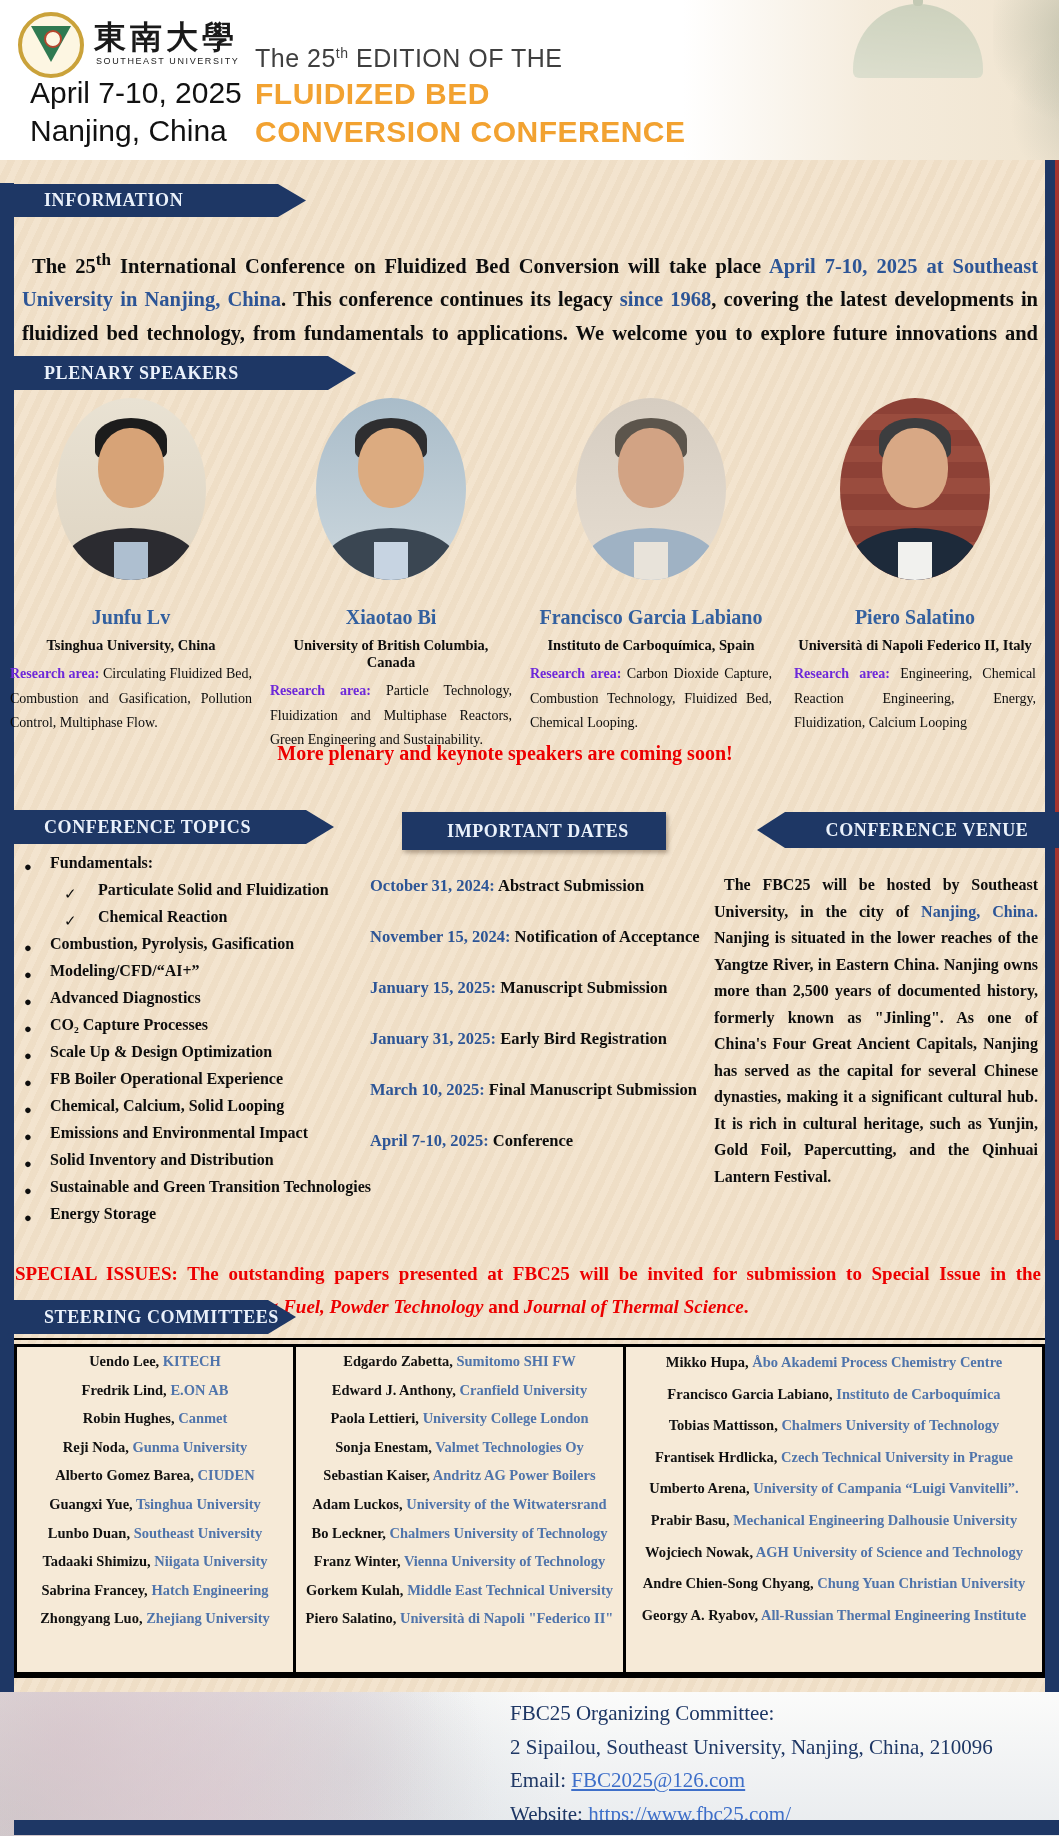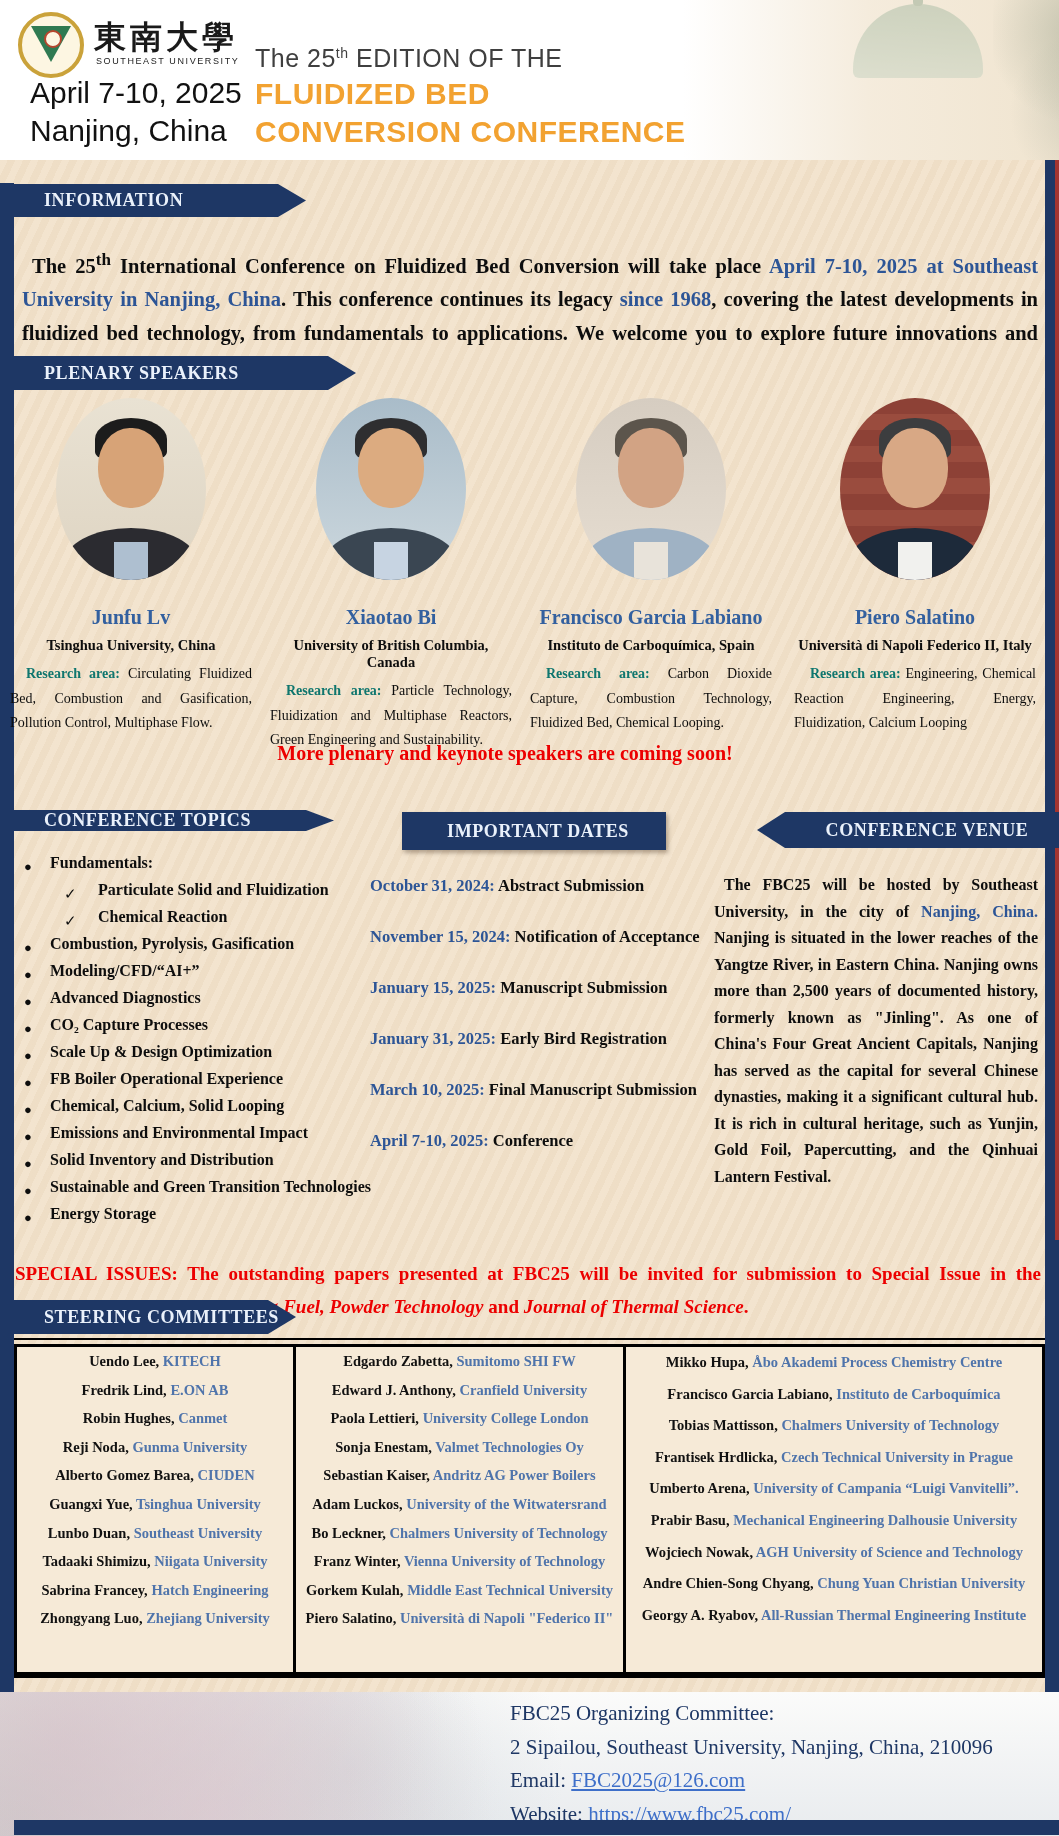--- a/index.html
+++ b/index.html
@@ -44,21 +44,21 @@
   
   .banner{position:absolute;background:#1e3765;color:#eaf1fb;font-weight:bold;
     font-size:18px;letter-spacing:.6px;display:flex;align-items:center;
     filter:drop-shadow(2px 3px 2px rgba(60,40,20,.35));}
   .banner.right{clip-path:polygon(0 0,calc(100% - 28px) 0,100% 50%,calc(100% - 28px) 100%,0 100%);padding-left:30px;}
   .banner.left{clip-path:polygon(28px 0,100% 0,100% 100%,28px 100%,0 50%);justify-content:center;padding-left:24px;}
   .banner.rect{justify-content:center;padding-left:8px;}
 
   .b-info{left:14px;top:184px;width:262px;height:33px;}
   .b-speakers{left:14px;top:356px;width:312px;height:34px;}
-  .b-topics{left:14px;top:810px;width:290px;height:21px;}
+  .b-topics{left:14px;top:810px;width:290px;height:34px;}
   .b-dates{left:402px;top:812px;width:256px;height:38px;}
   .b-venue{left:757px;top:812px;width:292px;height:36px;}
   .b-committees{left:14px;top:1300px;width:252px;height:34px;}
 
   
   .info-text{position:absolute;left:22px;top:222px;width:1016px;font-size:20.5px;font-weight:bold;
     color:#0d0d0d;line-height:34px;text-align:justify;text-indent:10px;}
   .hl{color:#2d5596;}
 
   
@@ -73,21 +73,21 @@
   .a1 .head{background:#d7a377;} .a1 .hair{background:#1c1c1c;} .a1 .body{background:#2b2b30;} .a1 .shirt{background:#aebfd0;}
   .a2{background:linear-gradient(180deg,#a9bcc9,#cdd8de);}
   .a2 .head{background:#dcab80;} .a2 .hair{background:#2e2e30;} .a2 .body{background:#3a4652;} .a2 .shirt{background:#c7d4e2;}
   .a3{background:linear-gradient(180deg,#d6cdc1,#e6ddd1);}
   .a3 .head{background:#d2a384;} .a3 .hair{background:#5c554c;} .a3 .body{background:#9fb2c4;} .a3 .shirt{background:#e8e3da;}
   .a4{background:repeating-linear-gradient(180deg,#8d4136 0 16px,#9a4c3e 16px 32px);}
   .a4 .head{background:#d8a885;} .a4 .hair{background:#3c3d3f;} .a4 .body{background:#1d2a3a;} .a4 .shirt{background:#f1f1ee;}
   .sp-name{font-size:20px;font-weight:bold;color:#33609f;margin-bottom:8px;}
   .sp-aff{font-size:14.5px;font-weight:bold;color:#0d0d0d;margin-bottom:8px;}
   .sp-research{font-size:14px;color:#0d0d0d;text-align:justify;line-height:24.5px;padding:0 2px;}
-  .sp-research .lab{color:#0f766e;font-weight:bold;margin-left:16px;}
+  .sp-research .lab{color:#6d28d9;font-weight:bold;}
   .more-note{position:absolute;left:0;top:742px;width:1010px;text-align:center;
     font-size:20px;font-weight:bold;color:#ec0000;}
 
   
   .topics-list{position:absolute;left:24px;top:854px;width:362px;}
   .topic-row{display:flex;align-items:flex-start;height:27px;font-size:16px;font-weight:bold;color:#0d0d0d;white-space:nowrap;}
   .topic-row .bullet{width:26px;flex:none;font-size:13px;line-height:26px;}
   .topic-row.sub{margin-left:40px;}
   .topic-row.sub .bullet{font-weight:normal;font-size:15px;width:34px;}
 

